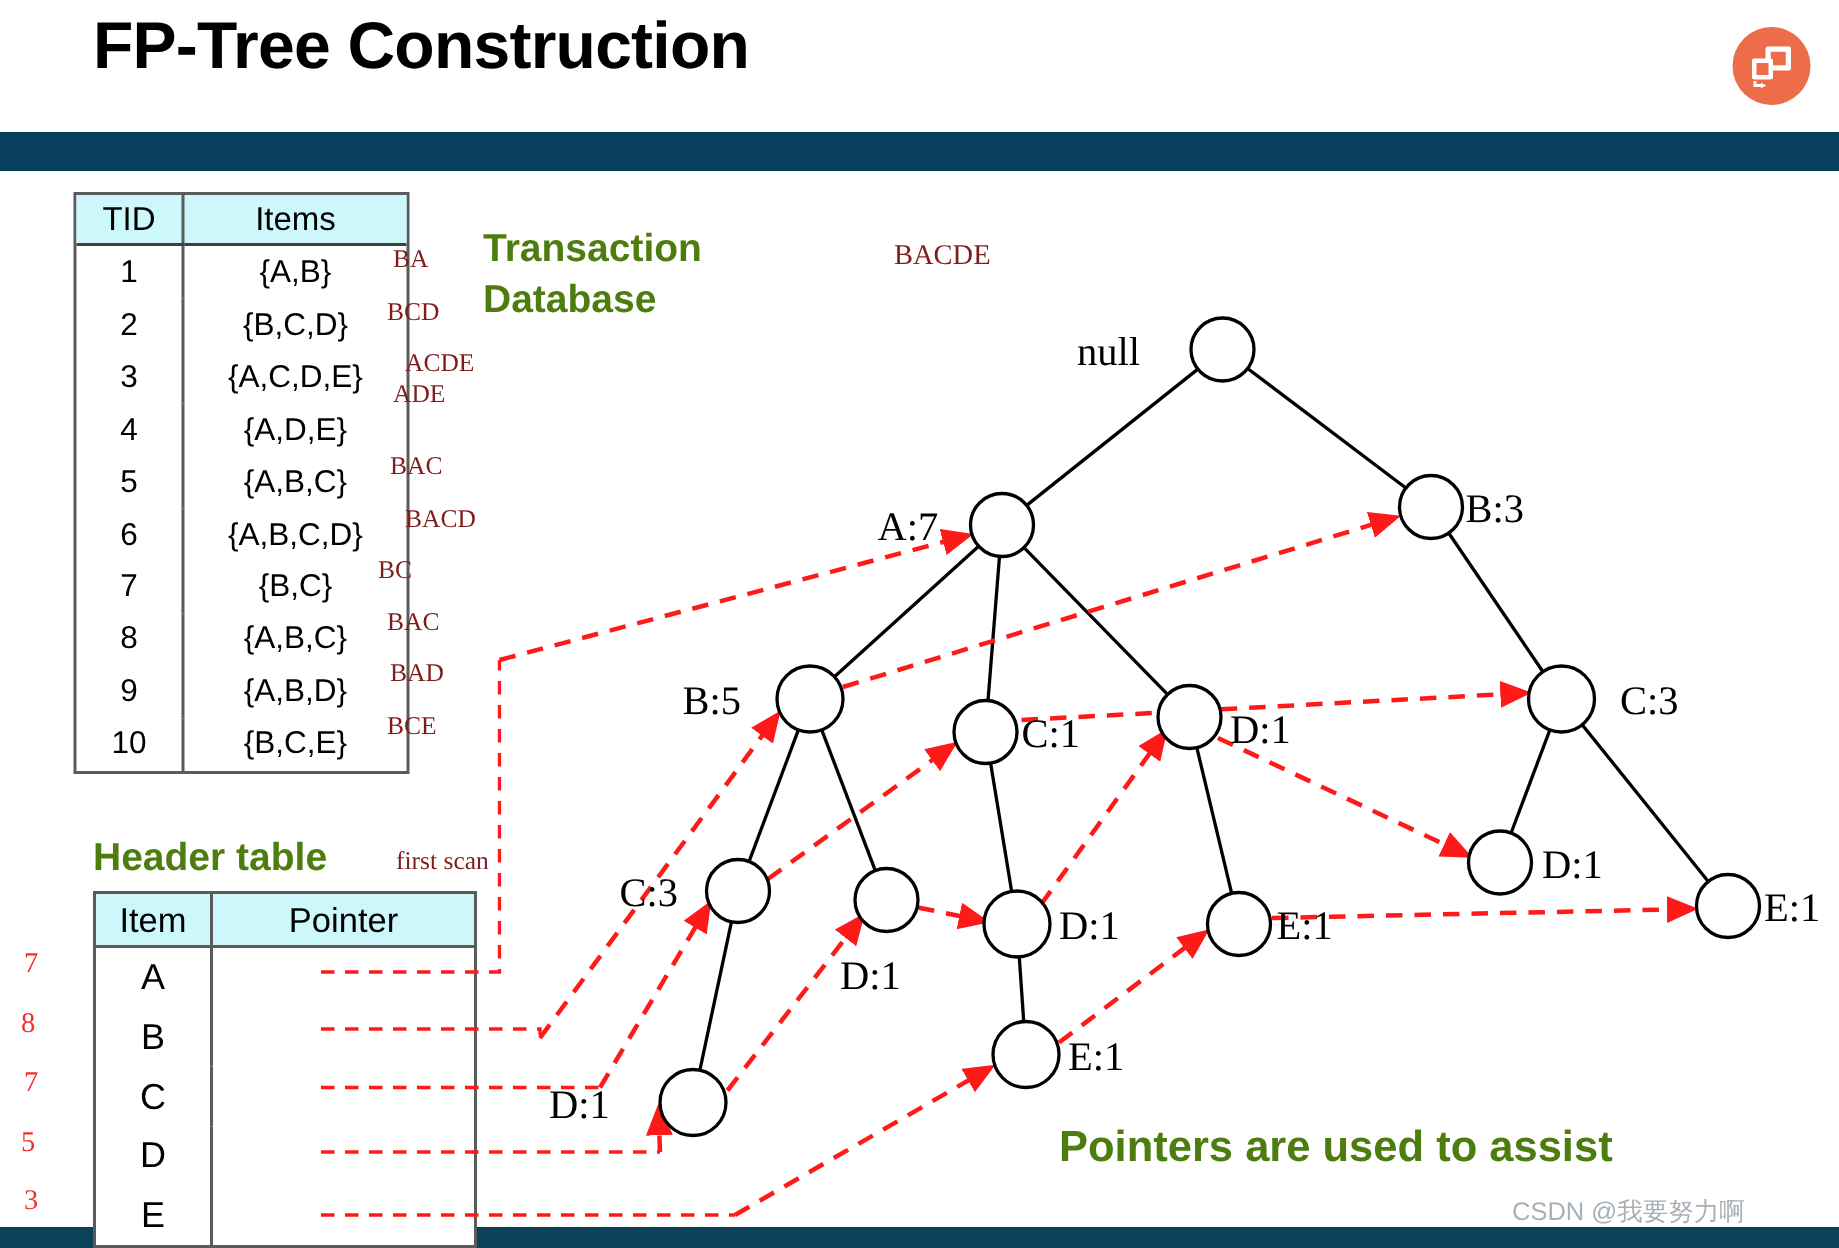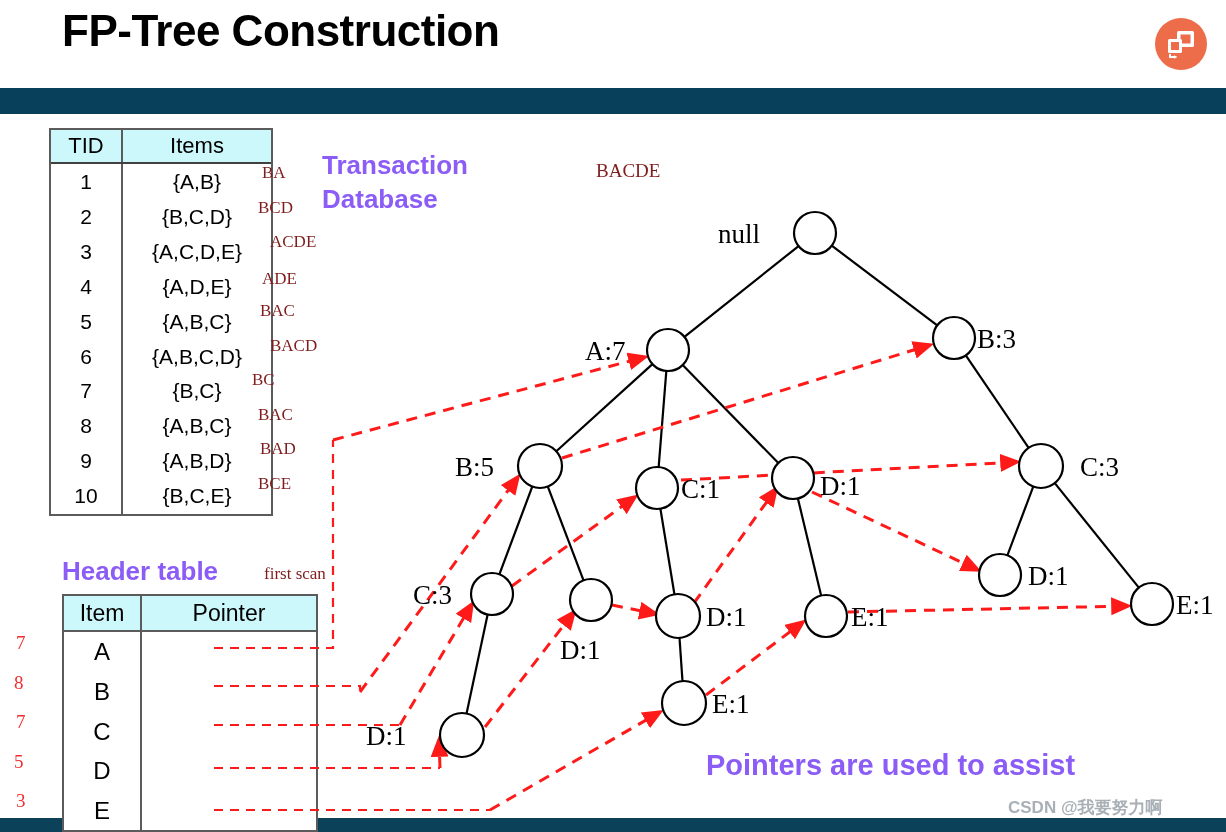--- a/index.html
+++ b/index.html
@@ -41,21 +41,21 @@
   #tdb-table td.tid{width:70px;border-right:2px solid #5b5b5b;}
   #tdb-table td.items{position:relative;}
 
   .red-ann{
     font-family:"Liberation Serif", serif;
     color:#7f1d1d;font-size:17px;position:absolute;white-space:nowrap;
   }
 
   .bigbold{
     font-family:"Liberation Sans", sans-serif;
-    font-weight:bold;color:#8b5cf6;position:absolute;white-space:nowrap;
+    font-weight:bold;color:#4d7c0f;position:absolute;white-space:nowrap;
   }
 
   #transaction-label{left:322px;top:148px;font-size:26px;line-height:34px;}
   #bacde-top{left:596px;top:160px;font-size:19px;}
 
   
   #header-title{left:62px;top:556px;font-size:26px;}
   #first-scan{left:264px;top:564px;font-size:17px;}
 
   #hdr-table{
@@ -87,21 +87,21 @@
   .ptr-line{stroke:#FF1A1A;stroke-width:3;fill:none;stroke-dasharray:11 8;}
   .ptr-line-thin{stroke:#FF1A1A;stroke-width:2.2;fill:none;stroke-dasharray:9 7;}
 
   
   #caption{
     position:absolute;left:706px;top:746px;font-size:29px;line-height:38px;
   }
   #watermark{
     position:absolute;left:1008px;top:796px;
     font-family:"Liberation Sans", sans-serif;font-size:17px;
-    color:#9aa3aa;white-space:nowrap;opacity:.85;font-weight:bold;
+    color:#9aa3aa;white-space:nowrap;opacity:.85;
   }
 </style>
 </head>
 <body>
 
 <div id="slide">
 
   <div id="title">FP-Tree Construction</div>
 
   <div id="ppt-badge">
@@ -168,21 +168,21 @@
             <td class="items">{B,C,E}</td>
           </tr>
         </tbody>
     </table>
   </div>
 
   <div id="tdb-ann-layer">
       <div class="red-ann" style="left: 262px; top: 163px;">BA</div>
       <div class="red-ann" style="left: 258px; top: 197.5px;">BCD</div>
       <div class="red-ann" style="left: 270px; top: 232px;">ACDE</div>
-      <div class="red-ann" style="left: 262px; top: 269px;">ADE</div>
+      <div class="red-ann" style="left: 262px; top: 253px;">ADE</div>
       <div class="red-ann" style="left: 260px; top: 301px;">BAC</div>
       <div class="red-ann" style="left: 270px; top: 335.5px;">BACD</div>
       <div class="red-ann" style="left: 252px; top: 370px;">BC</div>
       <div class="red-ann" style="left: 258px; top: 404.5px;">BAC</div>
       <div class="red-ann" style="left: 260px; top: 439px;">BAD</div>
       <div class="red-ann" style="left: 258px; top: 473.5px;">BCE</div>
     </div>
 
   <div id="transaction-label" class="bigbold">
     <span>Transaction</span><br>

